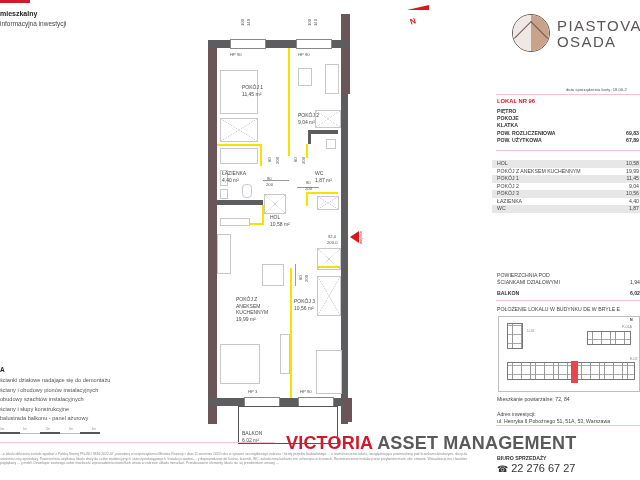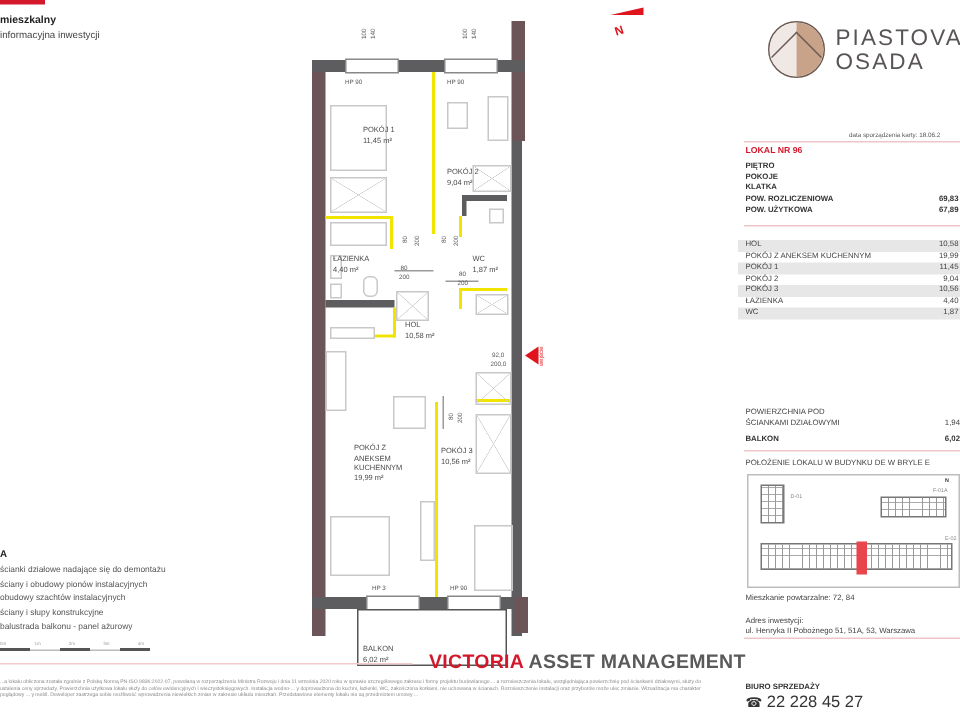--- a/index.html
+++ b/index.html
@@ -17,21 +17,21 @@
   .legend-item { font-size: 5.6px; color: #555; line-height: 9.5px; white-space: nowrap; }
   .scale { position: absolute; left: 0; top: 427px; width: 100px; height: 6px; }
   .scale .lbls { display: flex; justify-content: space-between; font-size: 3px; color: #999; width: 96px; }
   .scale .bar { display: flex; width: 100px; height: 2px; margin-top: 1px; }
   .scale .bar span { flex: 1; }
   .scale .bar span:nth-child(odd) { background: #555; }
   .scale .bar span:nth-child(even) { background: #bbb; height: 1px; margin-top: 0.5px; }
 
   
   .footer-line { position: absolute; left: 0; top: 442px; width: 275px; height: 1px; background: #f3c9cd; }
-  .vam { position: absolute; left: 286px; top: 433px; font-size: 13px; font-weight: bold; letter-spacing: 0.2px; color: #5a5a5a; white-space: nowrap; }
+  .vam { position: absolute; left: 286px; top: 433px; font-size: 18px; font-weight: bold; letter-spacing: 0.2px; color: #5a5a5a; white-space: nowrap; }
   .vam .v { color: #d4182b; }
   .disclaimer { position: absolute; left: 0; top: 452px; width: 478px; font-size: 3.4px; line-height: 4.6px; color: #8a8a8a; }
 
   
   .plan { position: absolute; left: 200px; top: 14px; width: 240px; height: 430px; }
   .wall { position: absolute; background: #5d5d5f; }
   .wall.brick { background: #6b5558; }
   .ywall { position: absolute; background: #f1e500; }
   .thin { position: absolute; background: #9a9a9a; }
   .room-label { position: absolute; font-size: 5px; color: #4a4a4a; line-height: 6.5px; white-space: nowrap; }
@@ -337,17 +337,17 @@
   <div class="bld-lbl" style="left:131px; top:1px; font-weight:bold; color:#333;">N</div>
 </div>
 
 <div class="repeat">Mieszkanie powtarzalne: 72, 84</div>
 <div class="address">
   <div>Adres inwestycji:</div>
   <div>ul. Henryka II Pobożnego 51, 51A, 53, Warszawa</div>
 </div>
 <div class="addr-rule"></div>
 <div class="biuro">BIURO SPRZEDAŻY</div>
-<div class="phone"><span class="ph">☎</span><span>22 228 45 27</span></div>
+<div class="phone"><span class="ph">☎</span><span>22 276 67 27</span></div>
 
 <div class="footer-line"></div>
 <div class="vam"><span class="v">VICTORIA</span><span> ASSET MANAGEMENT</span></div>
 <div class="disclaimer">...a lokalu obliczona została zgodnie z Polską Normą PN-ISO 9836:2022-07, powołaną w rozporządzeniu Ministra Rozwoju i dnia 11 września 2020 roku w sprawie szczegółowego zakresu i formy projektu budowlanego ... a rozmieszczenia lokalu, uwzględniająca powierzchnię pod ściankami działowymi, służy do ustalenia ceny sprzedaży. Powierzchnia użytkowa lokalu służy do celów ewidencyjnych i wieczystoksięgowych. Instalacja wodno-... y doprowadzona do kuchni, łazienki, WC, zakończona korkami, nie uchowana w ścianach. Rozmieszczenie instalacji oraz przyborów może ulec zmianie. Wizualizacja ma charakter poglądowy ... y mebli. Deweloper zastrzega sobie możliwość wprowadzenia niewielkich zmian w zakresie układu mieszkań. Przedstawione elementy lokalu nie są przedmiotem umowy ...</div>
 
 </body></html>

